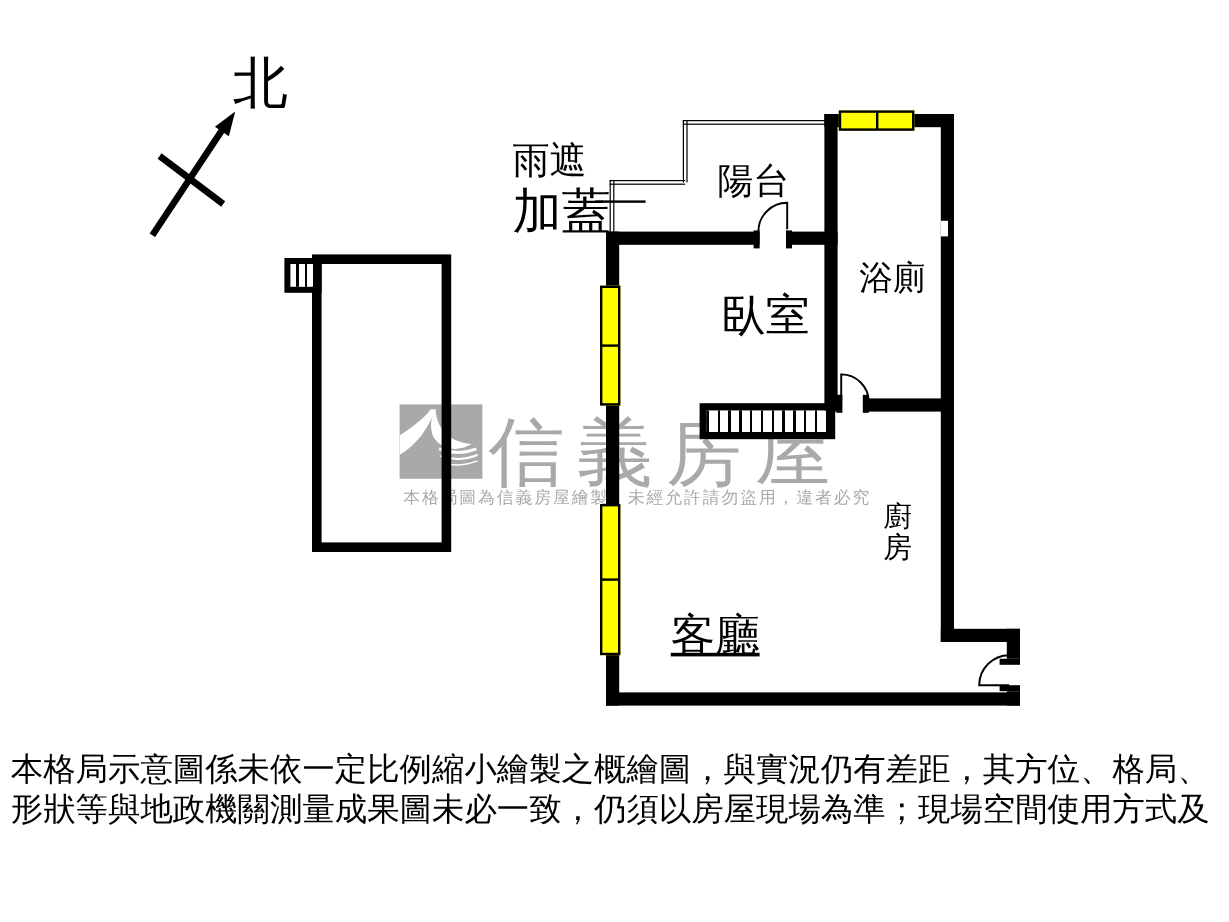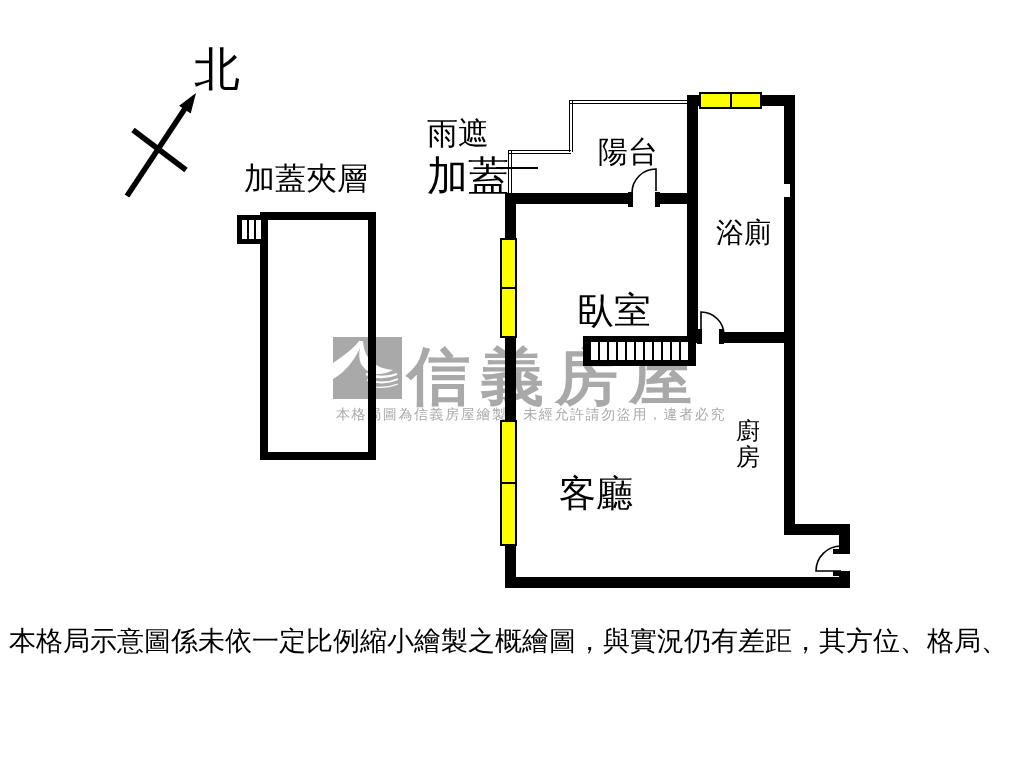--- a/index.html
+++ b/index.html
@@ -31,21 +31,21 @@
 
   
   .annex-rect{position:absolute;box-sizing:border-box;border:8px solid var(--wall);background:transparent;z-index:3;}
 
   .lbl{position:absolute;color:var(--ink);white-space:nowrap;z-index:7;line-height:1.05;}
   .lbl-vert{white-space:normal;word-break:break-all;}
 
   
   .wm{color:var(--wm);z-index:1;}
   #wm-logo{position:absolute;left:333px;top:337px;width:69px;height:62px;background:var(--wm);z-index:1;}
-  #wm-brand{position:absolute;left:407px;top:334px;font-size:63px;font-weight:bold;
+  #wm-brand{position:absolute;left:407px;top:334px;font-size:63px;font-weight:normal;
             font-family:"Liberation Sans","DejaVu Sans",sans-serif;letter-spacing:11px;white-space:nowrap;}
   #wm-notice{position:absolute;left:336px;top:406px;font-size:14px;letter-spacing:1.6px;
              font-family:"Liberation Sans","DejaVu Sans",sans-serif;white-space:nowrap;}
 
   
   #disclaimer{position:absolute;left:9px;top:625px;width:1010px;font-size:27px;
               line-height:33px;color:var(--ink);z-index:7;}
 
   svg.overlay{position:absolute;left:0;top:0;z-index:6;pointer-events:none;}
 </style>
@@ -112,26 +112,26 @@
       <line x1="127" y1="196" x2="186" y2="107" stroke="#000" stroke-width="5.5"></line>
       <polygon points="196,93 190.7,113.5 179.1,105.7" fill="#000"></polygon>
       <line x1="133" y1="130" x2="186" y2="170" stroke="#000" stroke-width="5.5"></line>
     </g>
     <path d="M 632,193 A 24,24 0 0 1 656,169 L 656,191" stroke="#000" stroke-width="1.6" fill="none"></path>
     <path d="M 701,334 L 701,312 A 23,23 0 0 1 724,335" stroke="#000" stroke-width="1.6" fill="none"></path>
     <path d="M 841,571 L 816,571 A 25,25 0 0 1 841,546" stroke="#000" stroke-width="1.6" fill="none"></path>
   </svg>
 
   <div class="lbl" style="left:194px;top:46px;font-size:46px;">北</div>
-  <div class="lbl" style="left:244px;top:163px;font-size:31px;">加蓋夾層</div>
   <div class="lbl" style="left:427px;top:118px;font-size:31px;">雨遮</div>
   <div class="lbl" style="left:427px;top:155px;font-size:41px;">加蓋</div>
   <div class="lbl" style="left:598px;top:136px;font-size:30px;">陽台</div>
   <div class="lbl" style="left:716px;top:218px;font-size:28px;">浴廁</div>
-  <div class="lbl" style="left:577px;top:245px;font-size:37px;margin-top:47px;">臥室</div>
+  <div class="lbl" style="left:601px;top:245px;font-size:37px;">臥室</div>
   <div class="lbl lbl-vert" style="left:736px;top:418px;width:34px;font-size:24px;line-height:1.1;">廚房</div>
-  <div class="lbl" style="left:559px;top:475px;font-size:37px;">客廳</div>
+  <div class="lbl" style="left:559px;top:512px;font-size:37px;text-decoration:underline;">客廳</div>
 
   <div id="disclaimer">
     <div>本格局示意圖係未依一定比例縮小繪製之概繪圖，與實況仍有差距，其方位、格局、</div>
+    <div>形狀等與地政機關測量成果圖未必一致，仍須以房屋現場為準；現場空間使用方式及</div>
   </div>
 
 </div>
 
 </body></html>

